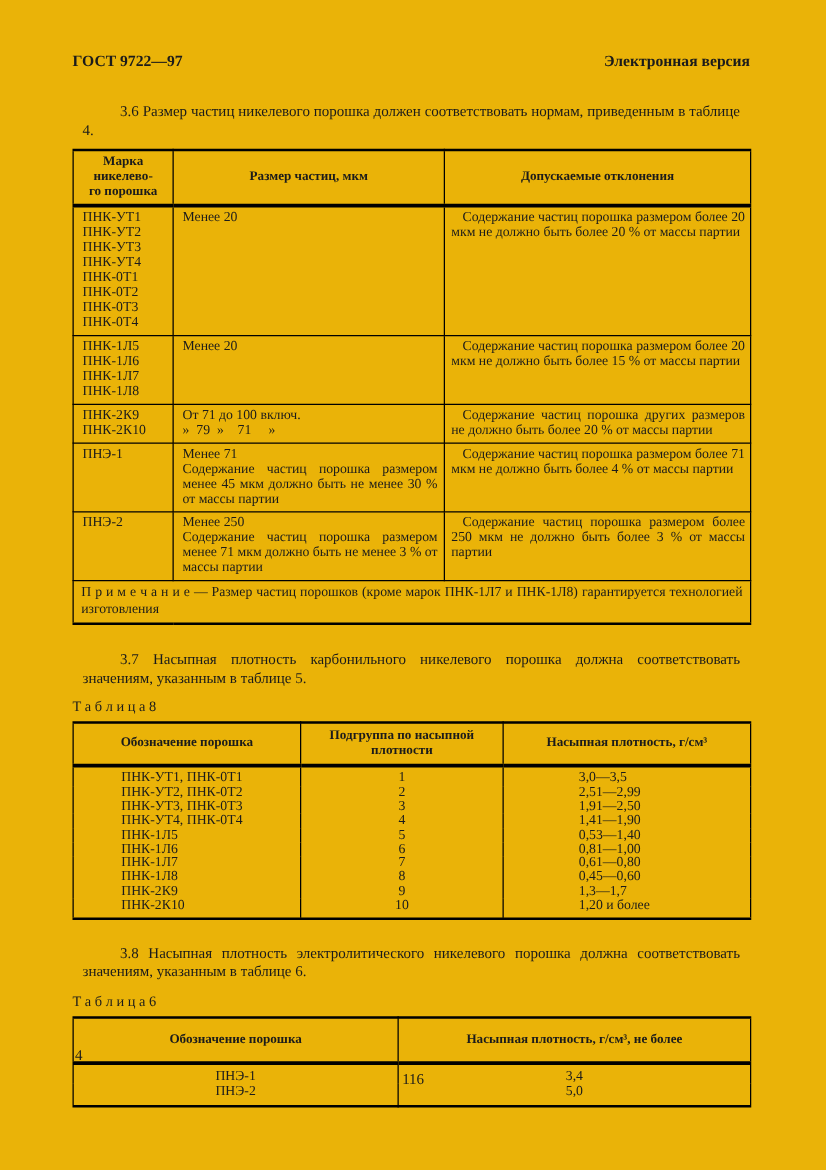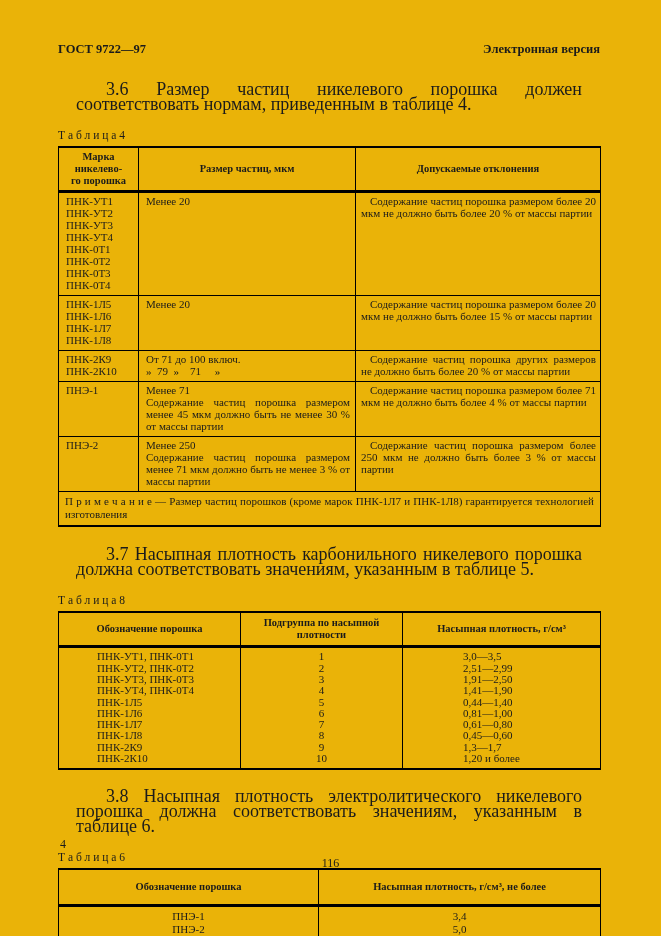--- a/index.html
+++ b/index.html
@@ -5,21 +5,21 @@
   html,body { margin:0; padding:0; background:#e8e8e8; }
   .page {
     position:relative; width:661px; height:936px; margin:0 auto;
     background:#eab308; overflow:hidden;
     font-family:"Liberation Serif","DejaVu Serif",serif; color:#1b1b1b;
   }
   .content { padding:42px 61px 0 58px; }
 
   .doc-header { display:flex; justify-content:space-between; font-weight:bold; font-size:12.5px; line-height:15px; }
 
-  .para { margin:18px; font-size:18px; line-height:14.6px; text-align:justify; text-indent:30px; }
+  .para { margin:8px; font-size:12px; line-height:14.6px; text-align:justify; text-indent:30px; }
   .para-36 { margin-top:25px; }
   .para-37 { margin-top:20px; }
   .para-38 { margin-top:19px; }
 
   .table-caption { font-size:11.5px; line-height:13px; margin:11px 0 4px 0; }
 
   table { border-collapse:collapse; table-layout:fixed; width:542px; font-size:11px; }
   .gtable { border:1.6px solid #000; border-top-width:2px; border-bottom-width:2.5px; }
   .gtable th, .gtable td { border:1px solid #000; }
   .gtable thead th {
@@ -59,21 +59,20 @@
 <div class="page">
   <div class="content">
 
     <div class="doc-header">
       <span>ГОСТ 9722—97</span>
       <span>Электронная версия</span>
     </div>
 
     <p class="para para-36">3.6  Размер частиц никелевого порошка должен соответствовать нормам, приведенным в таблице 4.</p>
 
-    <div class="table-caption">Т а б л и ц а  4</div>
 
     <table class="gtable t4">
       <colgroup>
           <col style="width:80px">
           <col style="width:217px">
           <col style="width:245px">
         </colgroup>
       <thead>
         <tr>
           <th>
@@ -187,21 +186,21 @@
           <td class="c3">1,91—2,50</td>
         </tr>
         <tr>
           <td class="c1">ПНК-УТ4, ПНК-0Т4</td>
           <td class="c2">4</td>
           <td class="c3">1,41—1,90</td>
         </tr>
         <tr>
           <td class="c1">ПНК-1Л5</td>
           <td class="c2">5</td>
-          <td class="c3">0,44—1,40</td>
+          <td class="c3">0,53—1,40</td>
         </tr>
         <tr>
           <td class="c1">ПНК-1Л6</td>
           <td class="c2">6</td>
           <td class="c3">0,81—1,00</td>
         </tr>
         <tr>
           <td class="c1">ПНК-1Л7</td>
           <td class="c2">7</td>
           <td class="c3">0,61—0,80</td>

